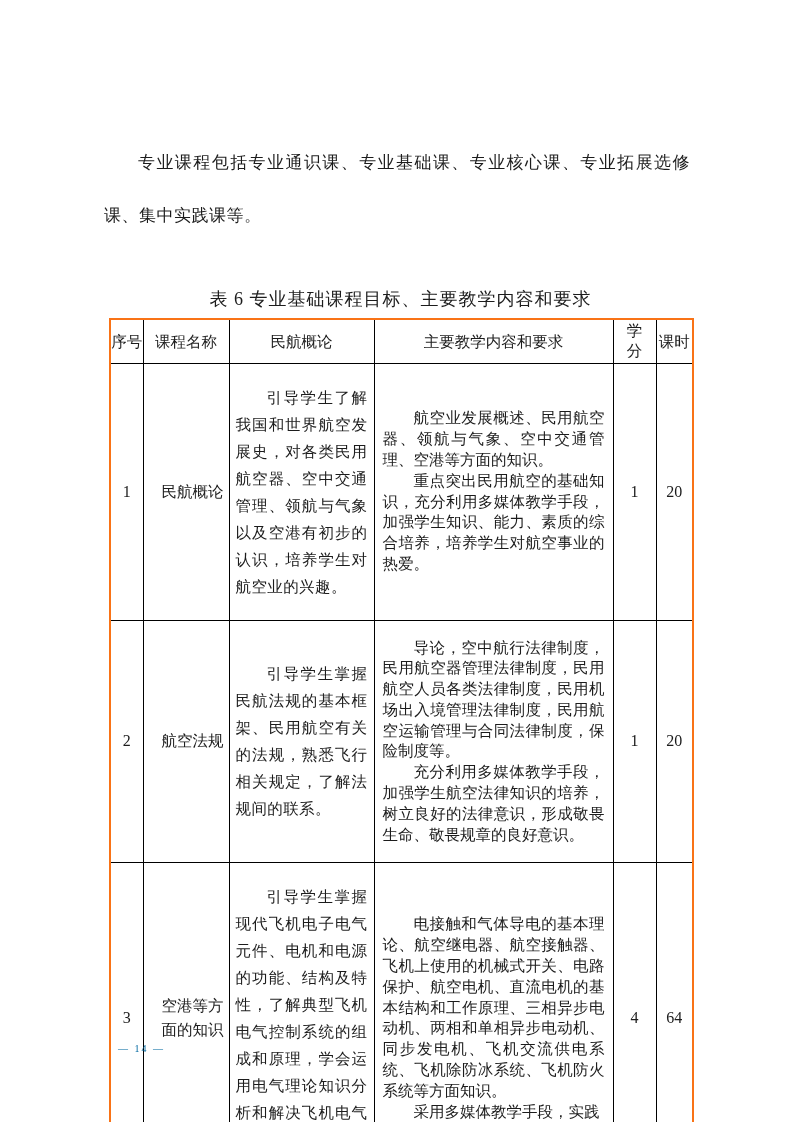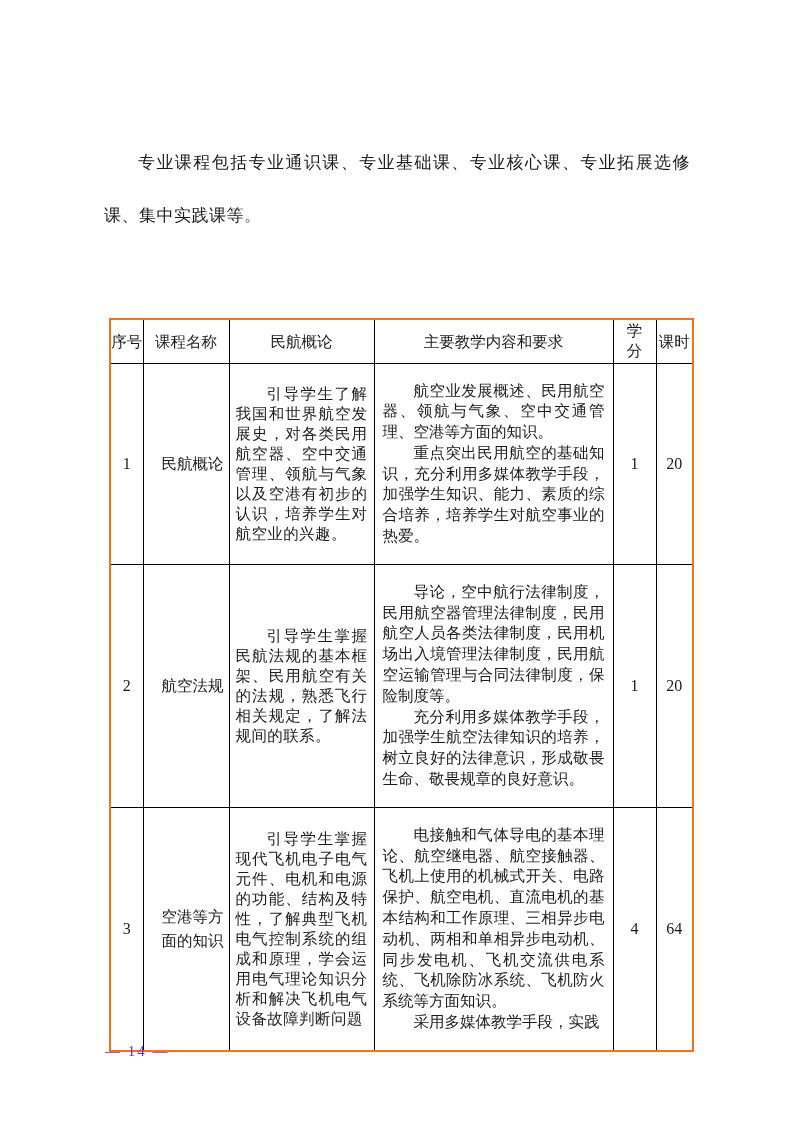--- a/index.html
+++ b/index.html
@@ -68,51 +68,52 @@
   td.cell-no, td.cell-credits, td.cell-hours {
     text-align: center;
     font-size: 16px;
   }
   td.cell-name {
     padding: 0 5px 0 18px;
     line-height: 24px;
     text-align: center;
   }
   td.cell-objective {
-    padding: 2px 6px;
-    line-height: 20px;
+    padding: 20px 6px;
+    line-height: 27px;
     text-align: justify;
     text-indent: 2em;
     letter-spacing: 0.4px;
   }
   td.cell-content {
     padding: 17px 8px;
     line-height: 20.8px;
   }
   td.cell-content p {
     margin: 0;
     text-indent: 2em;
     text-align: justify;
   }
   .footer {
     position: absolute;
-    left: 105px;
+    left: 118px;
     top: 1043px;
-    font-size: 15px;
+    font-size: 10px;
     letter-spacing: 2px;
-    color: #6d28d9;
+    color: #0369a1;
   }
 </style>
 </head>
 <body>
 
 <div class="page">
 
   <p class="intro">专业课程包括专业通识课、专业基础课、专业核心课、专业拓展选修课、集中实践课等。</p>
 
+  <div class="table-title">表 6 专业基础课程目标、主要教学内容和要求</div>
 
   <table class="course-table">
     <colgroup>
       <col style="width:33px">
         <col style="width:86px">
         <col style="width:145px">
       <col style="width:239px">
         <col style="width:43px">
         <col style="width:37px">
     </colgroup>

